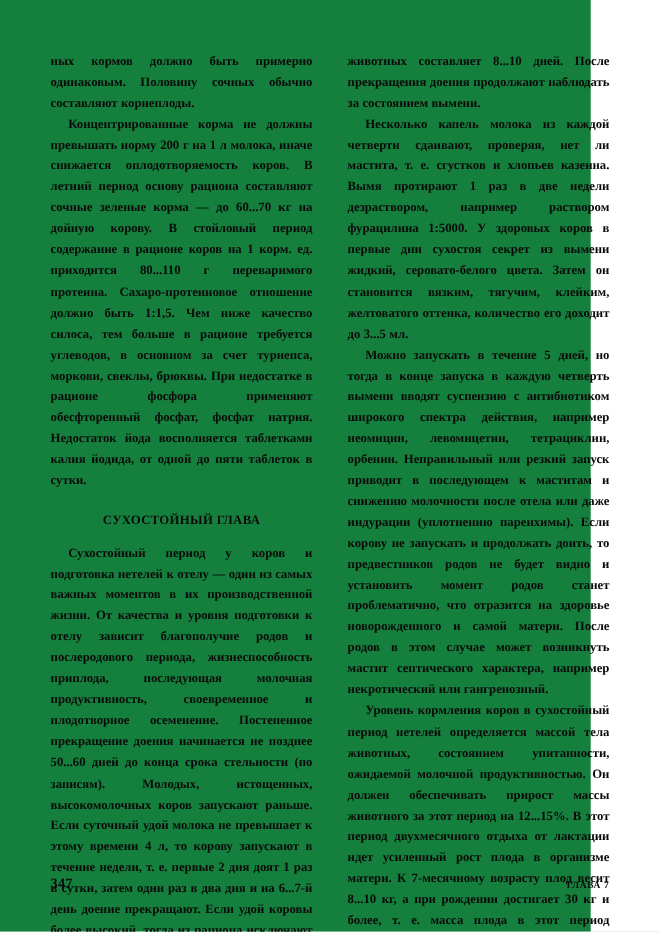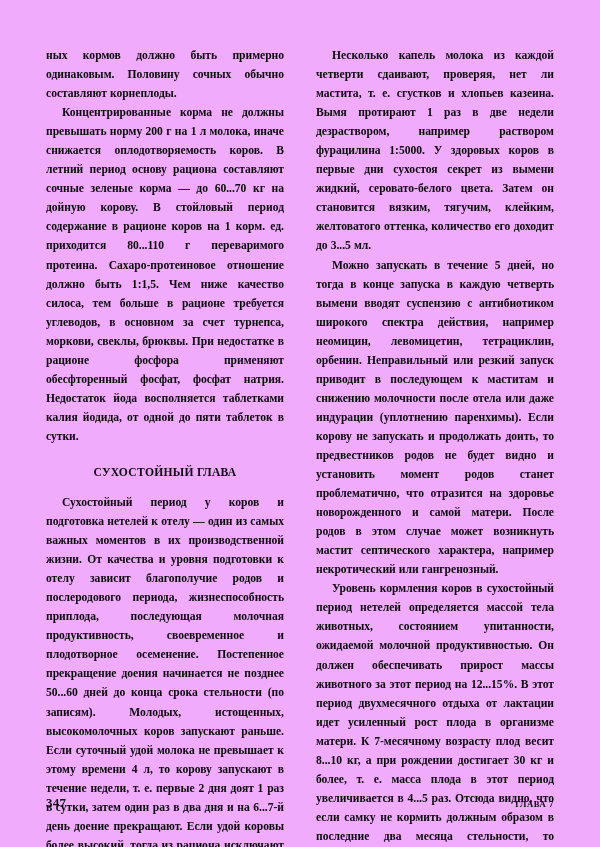--- a/index.html
+++ b/index.html
@@ -12,23 +12,23 @@
     width: 600px;
     height: 847px;
     overflow: hidden;
     font-family: "Liberation Serif", "DejaVu Serif", serif;
     color: #0a0a0a;
     position: relative;
   }
   .page {
     position: absolute;
     left: 0; top: 0;
-    width: 600px;
+    width: 537px;
     height: 847px;
-    background: #f0abfc;
+    background: #15803d;
   }
   .content {
     position: absolute;
     left: 46px;
     top: 46px;
     width: 508px;
     height: 730px;
     display: flex;
     flex-direction: row;
     justify-content: space-between;
@@ -97,20 +97,21 @@
   <div class="content">
 
     <div class="column">
       <p class="para cont">ных кормов должно быть примерно одинаковым. Половину сочных обычно составляют корнеплоды.</p>
       <p class="para">Концентрированные корма не должны превышать норму 200 г на 1 л молока, иначе снижается оплодотворяемость коров. В летний период основу рациона составляют сочные зеленые корма — до 60...70 кг на дойную корову. В стойловый период содержание в рационе коров на 1 корм. ед. приходится 80...110 г переваримого протеина. Сахаро-протеиновое отношение должно быть 1:1,5. Чем ниже качество силоса, тем больше в рационе требуется углеводов, в основном за счет турнепса, моркови, свеклы, брюквы. При недостатке в рационе фосфора применяют обесфторенный фосфат, фосфат натрия. Недостаток йода восполняется таблетками калия йодида, от одной до пяти таблеток в сутки.</p>
       <h2 class="heading">СУХОСТОЙНЫЙ ГЛАВА</h2>
       <p class="para">Сухостойный период у коров и подготовка нетелей к отелу — один из самых важных моментов в их производственной жизни. От качества и уровня подготовки к отелу зависит благополучие родов и послеродового периода, жизнеспособность приплода, последующая молочная продуктивность, своевременное и плодотворное осеменение. Постепенное прекращение доения начинается не позднее 50...60 дней до конца срока стельности (по записям). Молодых, истощенных, высокомолочных коров запускают раньше. Если суточный удой молока не превышает к этому времени 4 л, то корову запускают в течение недели, т. е. первые 2 дня доят 1 раз в сутки, затем один раз в два дня и на 6...7-й день доение прекращают. Если удой коровы более высокий, тогда из рациона исключают сочные корма, уменьшают количество концентратов, заменив их сеном, и постепенно уменьшают число доек. Продолжительность запуска у таких</p>
     </div>
 
     <div class="column">
+      <p class="para cont">животных составляет 8...10 дней. После прекращения доения продолжают наблюдать за состоянием вымени.</p>
       <p class="para">Несколько капель молока из каждой четверти сдаивают, проверяя, нет ли мастита, т. е. сгустков и хлопьев казеина. Вымя протирают 1 раз в две недели дезраствором, например раствором фурацилина 1:5000. У здоровых коров в первые дни сухостоя секрет из вымени жидкий, серовато-белого цвета. Затем он становится вязким, тягучим, клейким, желтоватого оттенка, количество его доходит до 3...5 мл.</p>
       <p class="para">Можно запускать в течение 5 дней, но тогда в конце запуска в каждую четверть вымени вводят суспензию с антибиотиком широкого спектра действия, например неомицин, левомицетин, тетрациклин, орбенин. Неправильный или резкий запуск приводит в последующем к маститам и снижению молочности после отела или даже индурации (уплотнению паренхимы). Если корову не запускать и продолжать доить, то предвестников родов не будет видно и установить момент родов станет проблематично, что отразится на здоровье новорожденного и самой матери. После родов в этом случае может возникнуть мастит септического характера, например некротический или гангренозный.</p>
       <p class="para">Уровень кормления коров в сухостойный период нетелей определяется массой тела животных, состоянием упитанности, ожидаемой молочной продуктивностью. Он должен обеспечивать прирост массы животного за этот период на 12...15%. В этот период двухмесячного отдыха от лактации идет усиленный рост плода в организме матери. К 7-месячному возрасту плод весит 8...10 кг, а при рождении достигает 30 кг и более, т. е. масса плода в этот период увеличивается в 4...5 раз. Отсюда видно, что если самку не кормить должным образом в последние два месяца стельности, то питательные вещества для роста и разви-</p>
     </div>
 
   </div>
 
   <div class="footer">
     <span class="folio">347</span>
     <span class="chapter">ГЛАВА 7</span>

